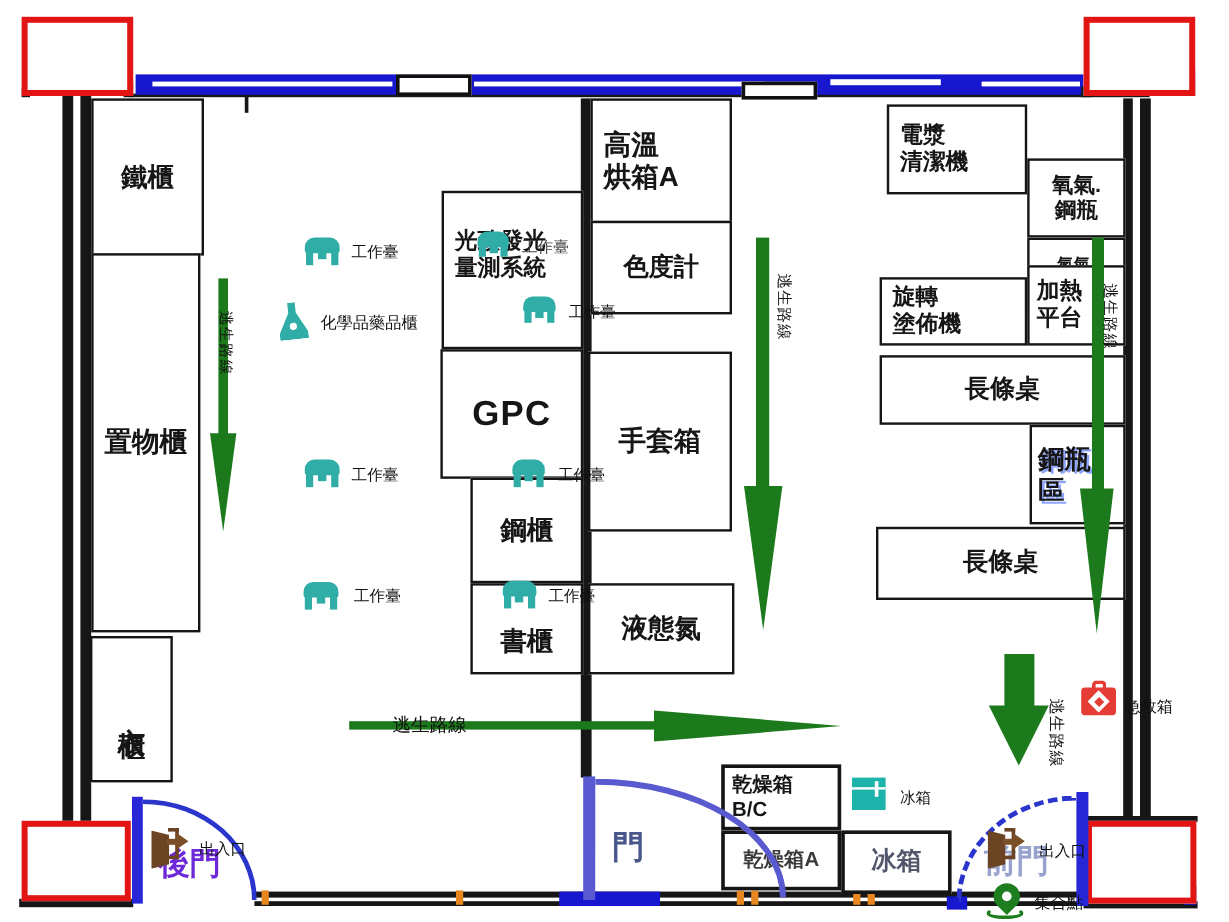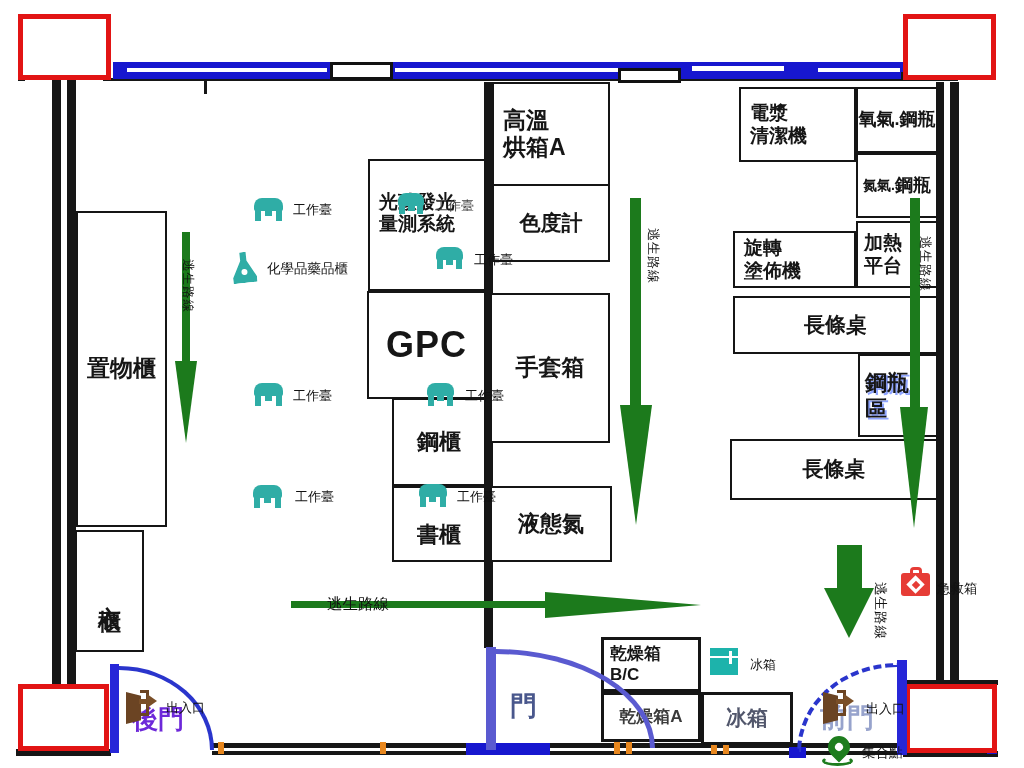--- a/index.html
+++ b/index.html
@@ -7,21 +7,21 @@
         font-family:"Liberation Sans",sans-serif;}
   .abs{position:absolute;}
   .wall{position:absolute;background:#161616;}
   .blue{position:absolute;background:#1717cf;}
   .whiteslit{position:absolute;background:#ffffff;}
   .winbox{position:absolute;background:#fff;border:3px solid #111;box-sizing:border-box;z-index:1;}
   .redbox{position:absolute;background:#fff;border:5px solid #e21414;box-sizing:border-box;z-index:1;}
   .box{position:absolute;background:#fff;border:2.5px solid #151515;box-sizing:border-box;
        display:flex;align-items:center;justify-content:center;z-index:1;}
   .b3{border-width:3px;}
-  .col{flex-direction:row;}
+  .col{flex-direction:column;margin-top:45px;}
   .colL{flex-direction:column;align-items:flex-start;padding-left:9px;justify-content:center;}
   .l{font-weight:bold;color:#161616;line-height:1.18;white-space:nowrap;}
   .lbl{position:absolute;color:#111;white-space:nowrap;z-index:4;}
   .vtext{position:absolute;writing-mode:vertical-rl;text-orientation:sideways;color:#111;
          white-space:nowrap;z-index:3;letter-spacing:1px;}
   .g{background:#1c7a1c;}
   .arrow{position:absolute;z-index:2;}
   .tri{position:absolute;width:0;height:0;z-index:2;}
   
   .wb{position:absolute;width:29px;height:23px;z-index:4;}
@@ -97,41 +97,44 @@
   <div class="blue" style="left:988px;top:58px;width:8px;height:11px"></div>
   <div class="wall" style="left:988px;top:69px;width:8px;height:11px"></div>
   <div class="wall" style="left:901px;top:72px;width:9px;height:9px"></div>
   <div class="redbox" style="left:18px;top:684px;width:91px;height:67px"></div>
   <div class="wall" style="left:16px;top:749px;width:95px;height:7px"></div>
   <div class="wall" style="left:903px;top:680px;width:95px;height:5px"></div>
   <div class="redbox" style="left:905px;top:684px;width:92px;height:69px"></div>
   <div class="wall" style="left:903px;top:751px;width:95px;height:6px"></div>
   <div class="blue" style="left:987px;top:738px;width:10px;height:16px"></div>
 
+  <div class="box" style="left:76px;top:82px;width:94px;height:131px">
+    <span class="l" style="font-size:22px">鐵櫃</span>
+    </div>
   <div class="box" style="left:76px;top:211px;width:91px;height:316px">
     <span class="l" style="font-size:23px">置物櫃</span>
     </div>
   <div class="box" style="left:75px;top:530px;width:69px;height:122px">
     <span class="l" style="font-size:23px;writing-mode:vertical-rl;text-orientation:upright;letter-spacing:4px">衣櫃</span>
     </div>
 
   <div class="box colL" style="left:492px;top:82px;width:118px;height:104px">
     <span class="l" style="font-size:23px">高溫</span>
     <span class="l" style="font-size:23px">烘箱A</span>
     </div>
   <div class="box" style="left:492px;top:184px;width:118px;height:78px">
     <span class="l" style="font-size:21px">色度計</span>
     </div>
 
   <div class="box colL" style="left:368px;top:159px;width:118px;height:132px;justify-content:flex-start;padding-top:30px">
     <span class="l z3" style="font-size:19px">光致發光</span>
     <span class="l z3" style="font-size:19px">量測系統</span>
     </div>
   <div class="box" style="left:367px;top:291px;width:119px;height:108px">
-    <span class="l" style="font-size:36px;letter-spacing:1px">GPC</span>
+    <span class="l" style="font-size:29px;letter-spacing:1px">GPC</span>
     </div>
   <div class="box" style="left:392px;top:398px;width:94px;height:88px">
     <span class="l" style="font-size:22px">鋼櫃</span>
     </div>
   <div class="box" style="left:392px;top:486px;width:94px;height:76px;align-items:flex-end;padding-bottom:12px;box-sizing:border-box">
     <span class="l" style="font-size:22px">書櫃</span>
     </div>
   <div class="box" style="left:490px;top:293px;width:120px;height:150px">
     <span class="l" style="font-size:23px">手套箱</span>
     </div>

